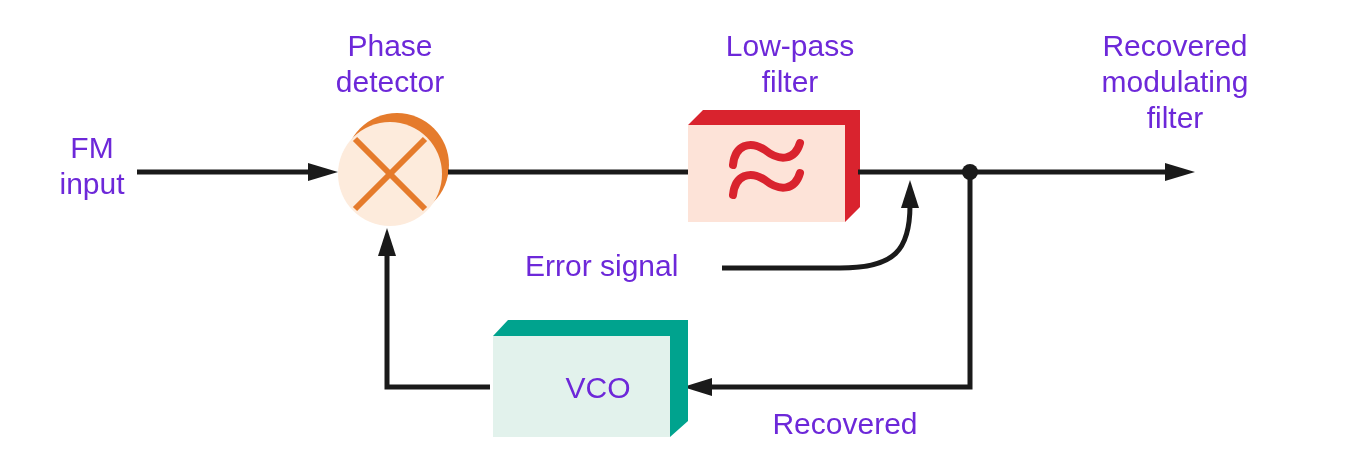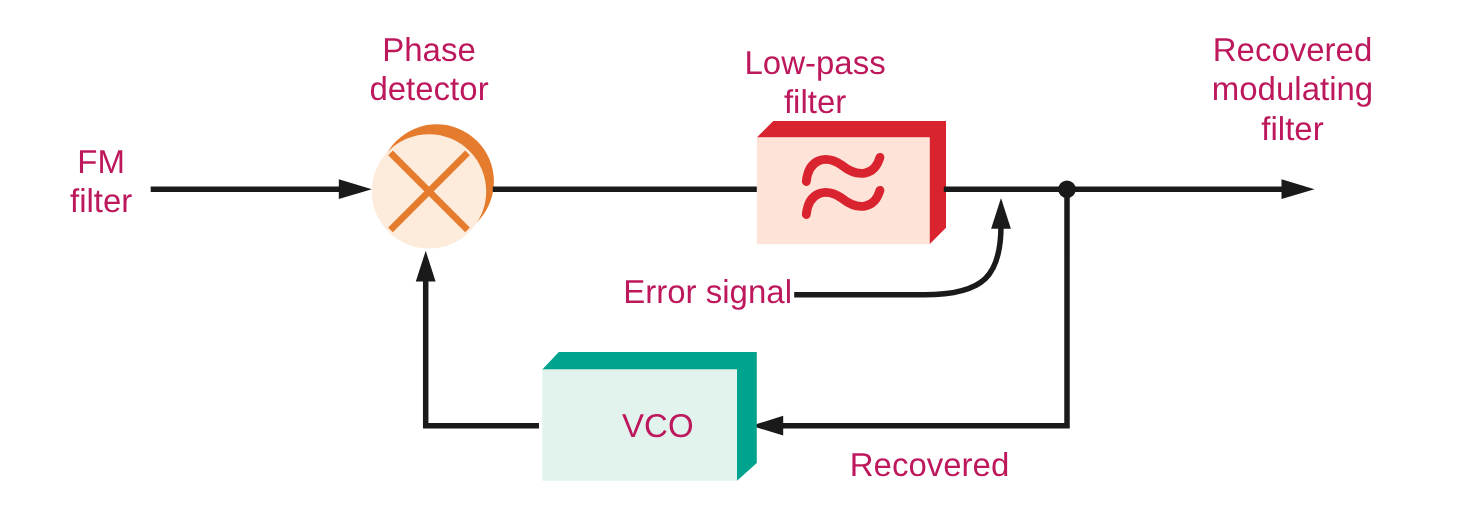--- a/index.html
+++ b/index.html
@@ -1,20 +1,20 @@
 <!DOCTYPE html>
 <html><head>
 <meta charset="utf-8">
 <style>
   html, body { margin: 0; padding: 0; background: #ffffff; }
   body { width: 1348px; height: 462px; position: relative; overflow: hidden;
          font-family: "Liberation Sans", "DejaVu Sans", sans-serif; color: #1a1a1a; }
   svg { position: absolute; left: 0; top: 0; }
   .lbl { position: absolute; font-size: 30px; line-height: 36px; text-align: center;
-         white-space: pre-line; color: #be185d; }
+         white-space: pre-line; color: #6d28d9; }
 </style>
 </head>
 <body>
 
 <svg width="1348" height="462" viewBox="0 0 1348 462">
   <defs>
     <marker id="arr" markerWidth="10" markerHeight="10" refX="9" refY="5" orient="auto" markerUnits="userSpaceOnUse">
       <path d="M0,0 L10,5 L0,10 Z" fill="#1a1a1a"></path>
     </marker>
   </defs>
@@ -65,23 +65,23 @@
     <path d="M378,256 L387,228 L396,256 Z" fill="#1a1a1a"></path>
   </g>
 
   <g>
     <path d="M722,268 L840,268 C895,268 910,250 910,205" fill="none" stroke="#1a1a1a" stroke-width="5"></path>
     <path d="M901,208 L910,180 L919,208 Z" fill="#1a1a1a"></path>
   </g>
 </svg>
 
 <div class="lbl" style="left:42px; top:130px; width:100px;">FM
-filter</div>
+input</div>
 <div class="lbl" style="left:300px; top:28px; width:180px;">Phase
 detector</div>
-<div class="lbl" style="left:651px; top:28px; width:180px;margin-top:12px;">Low-pass
+<div class="lbl" style="left:700px; top:28px; width:180px;">Low-pass
 filter</div>
 <div class="lbl" style="left:1070px; top:28px; width:210px;">Recovered
 modulating
 filter</div>
-<div class="lbl" style="left:525px; top:248px; width:195px; text-align:right;">Error signal</div>
+<div class="lbl" style="left:525px; top:248px; width:195px; text-align:left;">Error signal</div>
 <div class="lbl" style="left:493px; top:370px; width:210px;">VCO</div>
 <div class="lbl" style="left:745px; top:406px; width:200px;">Recovered</div>
 
 </body></html>

